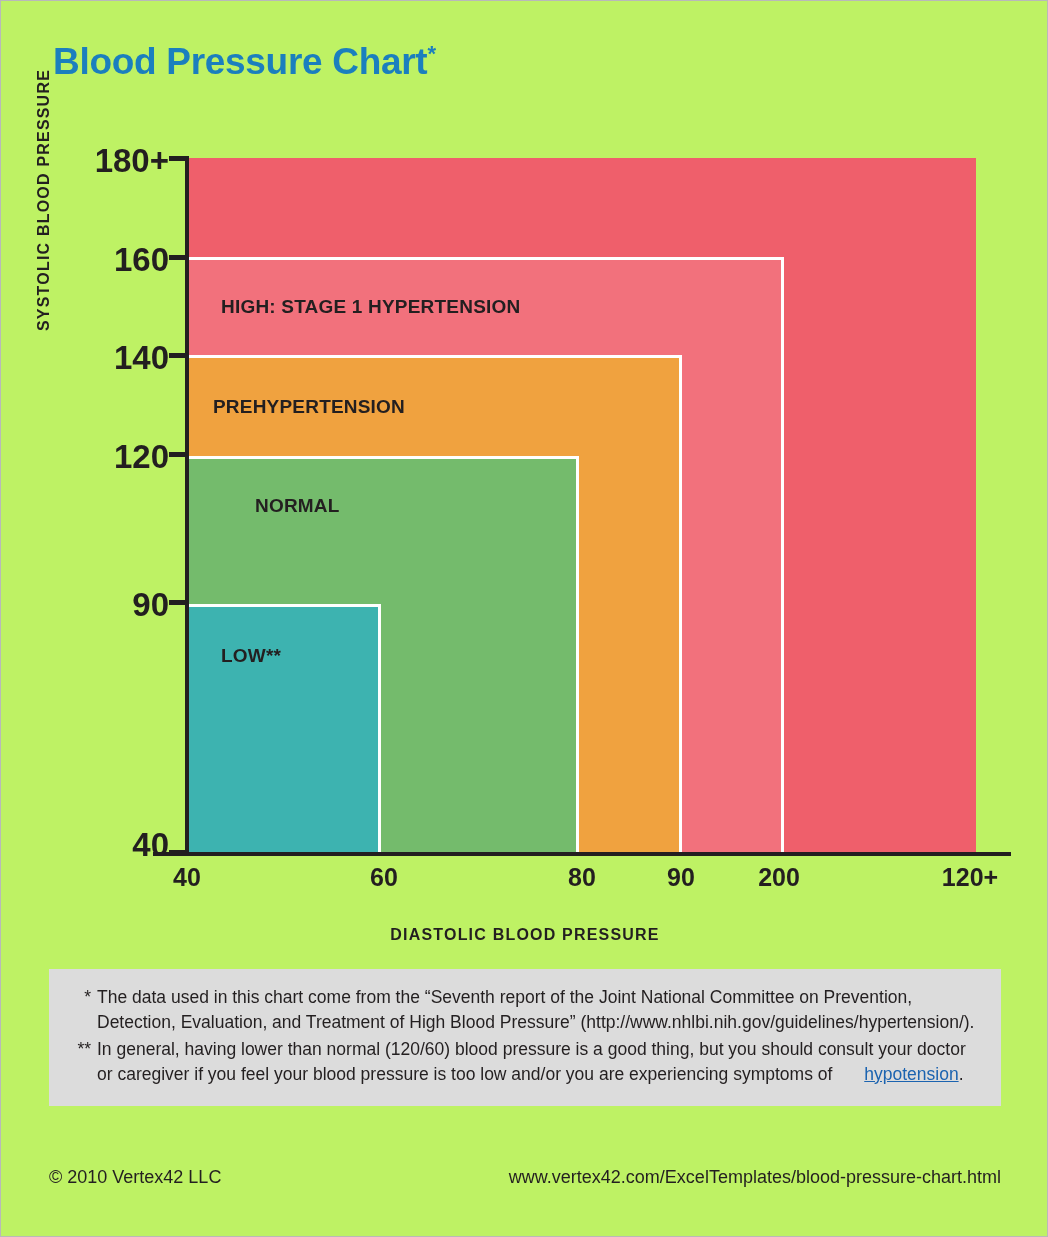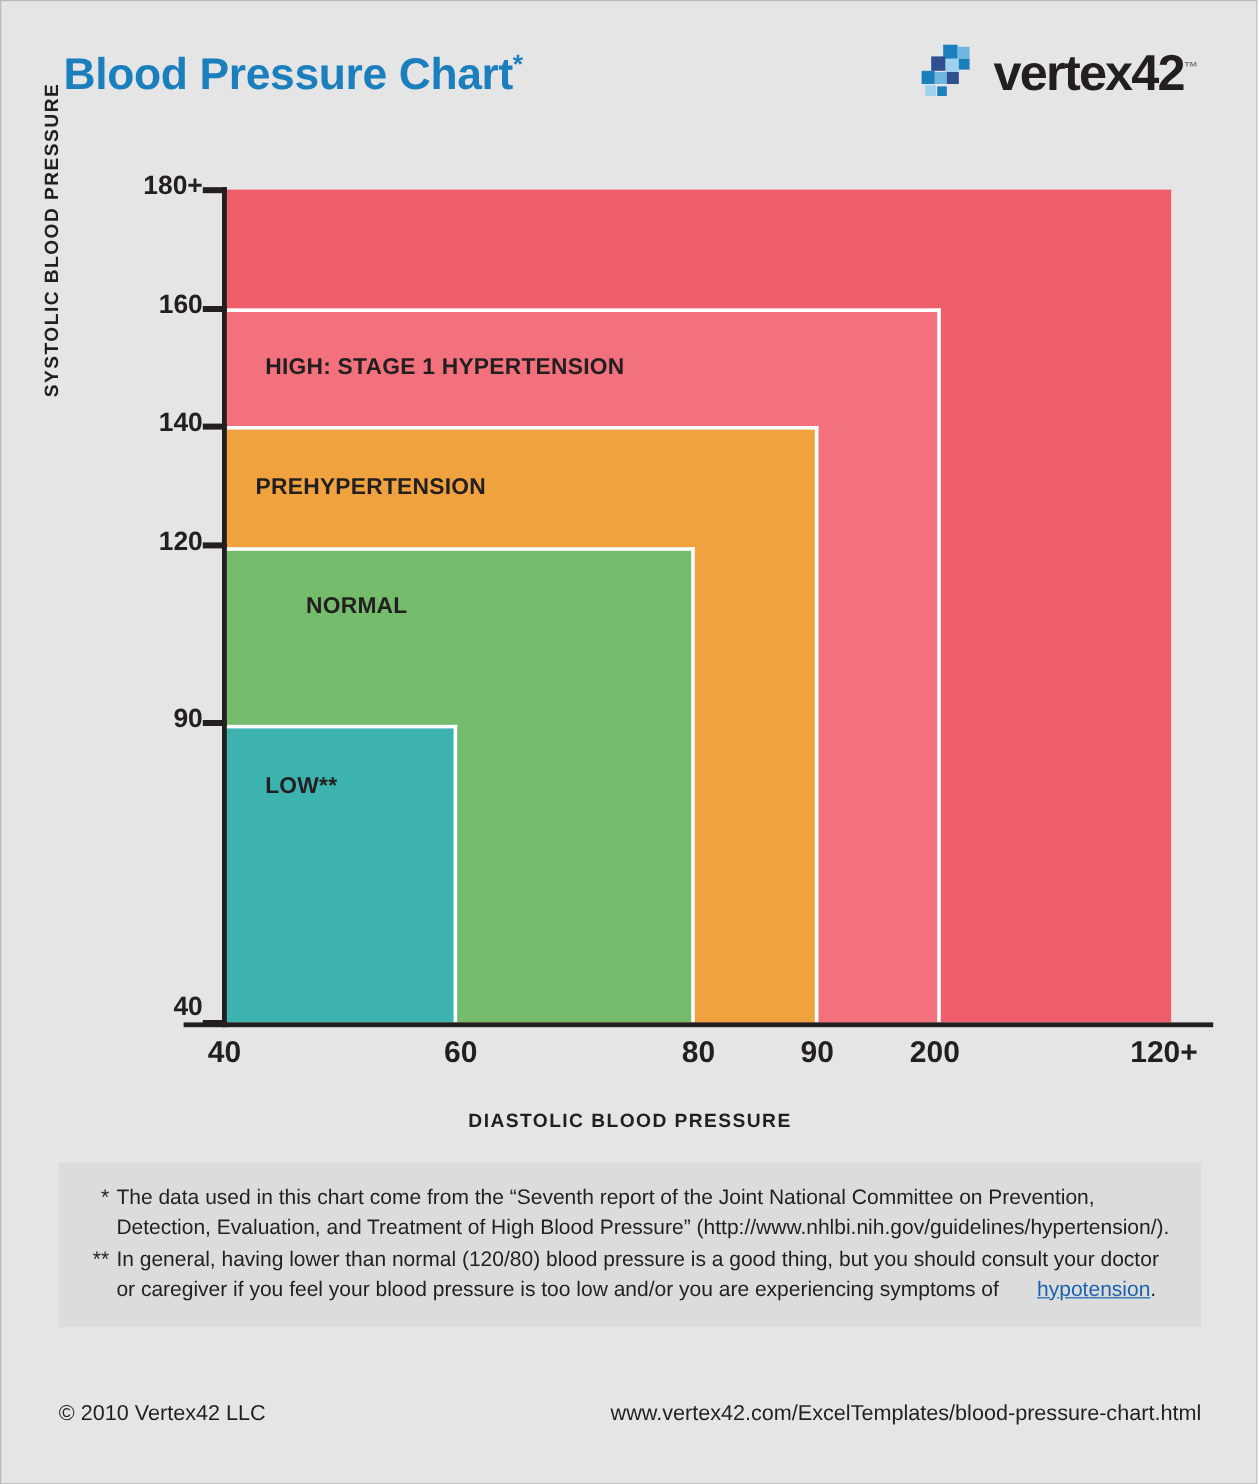--- a/index.html
+++ b/index.html
@@ -15,21 +15,21 @@
     position: relative;
     overflow: hidden;
   }
   .page {
     position: absolute;
     left: 0; top: 0;
     width: 1048px;
     height: 1237px;
     border: 1px solid #b9b9b9;
     box-sizing: border-box;
-    background: #e5e5e5;
+    background: #bef264;
     padding-left: 31px;
   }
 
   
   .header {
     position: absolute;
     left: 0; top: 0;
     width: 1048px;
     height: 118px;
   }
@@ -158,21 +158,21 @@
     position: absolute;
     left: 168px;
     width: 20px;
     height: 5px;
     background: #231f20;
   }
   .ylabel-tick {
     position: absolute;
     right: 0;
     text-align: center;
-    font-size: 22px;
+    font-size: 33px;
     font-weight: bold;
     color: #231f20;
     white-space: nowrap;
   }
   .ytick-wrap {
     position: absolute;
     left: 40px;
     width: 128px;
     height: 30px;
   }
@@ -265,41 +265,20 @@
 </head>
 <body>
 
 <div class="page">
 
   <div class="header">
     <div class="title">
       <span>Blood Pressure Chart</span><span class="star">*</span>
     </div>
 
-    <div class="logo">
-      <span class="logo-mark">
-        <svg width="54" height="48" viewBox="0 0 54 48" xmlns="http://www.w3.org/2000/svg">
-          <g>
-            <rect x="20" y="0" width="12" height="12" fill="#1b7fbe"></rect>
-            <rect x="32" y="2" width="10" height="10" fill="#6fb7e0"></rect>
-            <rect x="10" y="10" width="12" height="12" fill="#2f4f8f"></rect>
-            <rect x="22" y="12" width="11" height="11" fill="#9fd2ef"></rect>
-            <rect x="33" y="12" width="9" height="9" fill="#1b7fbe"></rect>
-            <rect x="2" y="22" width="11" height="11" fill="#1b7fbe"></rect>
-            <rect x="13" y="23" width="10" height="10" fill="#6fb7e0"></rect>
-            <rect x="23" y="23" width="10" height="10" fill="#2f4f8f"></rect>
-            <rect x="5" y="34" width="9" height="9" fill="#9fd2ef"></rect>
-            <rect x="15" y="35" width="8" height="8" fill="#1b7fbe"></rect>
-          </g>
-        </svg>
-      </span>
-      <span class="logo-text">
-        <span>vertex42</span><span class="logo-tm">™</span>
-      </span>
-    </div>
   </div>
 
   <div class="chart-area">
 
     <div class="plot">
 
       <div class="band band-stage2"></div>
       <div class="band band-stage1"></div>
       <div class="band band-pre"></div>
       <div class="band band-normal"></div>
@@ -355,21 +334,21 @@
   <div class="axis-title-y">SYSTOLIC BLOOD PRESSURE</div>
   <div class="axis-title-x">DIASTOLIC BLOOD PRESSURE</div>
 
   <div class="notes">
     <div class="note">
       <div class="note-mark">*</div>
       <div class="note-body">The data used in this chart come from the “Seventh report of the Joint National Committee on Prevention, Detection, Evaluation, and Treatment of High Blood Pressure” (http://www.nhlbi.nih.gov/guidelines/hypertension/).</div>
     </div>
     <div class="note">
       <div class="note-mark">**</div>
-      <div class="note-body"><span>In general, having lower than normal (120/80) blood pressure is a good thing, but you should consult your doctor or caregiver if you feel your blood pressure is too low and/or you are experiencing symptoms of </span><a class="note-link" href="#">hypotension</a><span>.</span></div>
+      <div class="note-body"><span>In general, having lower than normal (120/60) blood pressure is a good thing, but you should consult your doctor or caregiver if you feel your blood pressure is too low and/or you are experiencing symptoms of </span><a class="note-link" href="#">hypotension</a><span>.</span></div>
     </div>
   </div>
 
   <div class="footer">
     <div class="copyright">© 2010 Vertex42 LLC</div>
     <div class="url">www.vertex42.com/ExcelTemplates/blood-pressure-chart.html</div>
   </div>
 
 </div>
 

